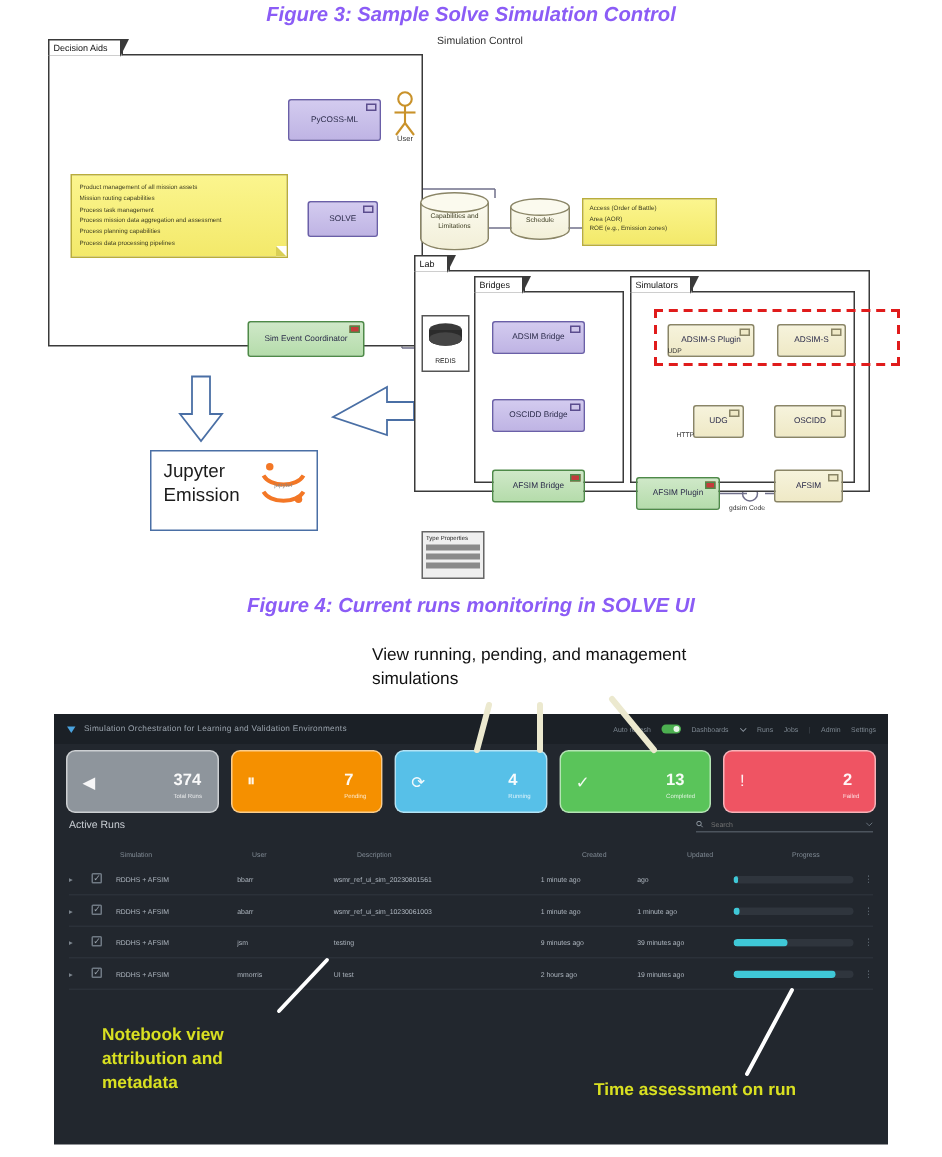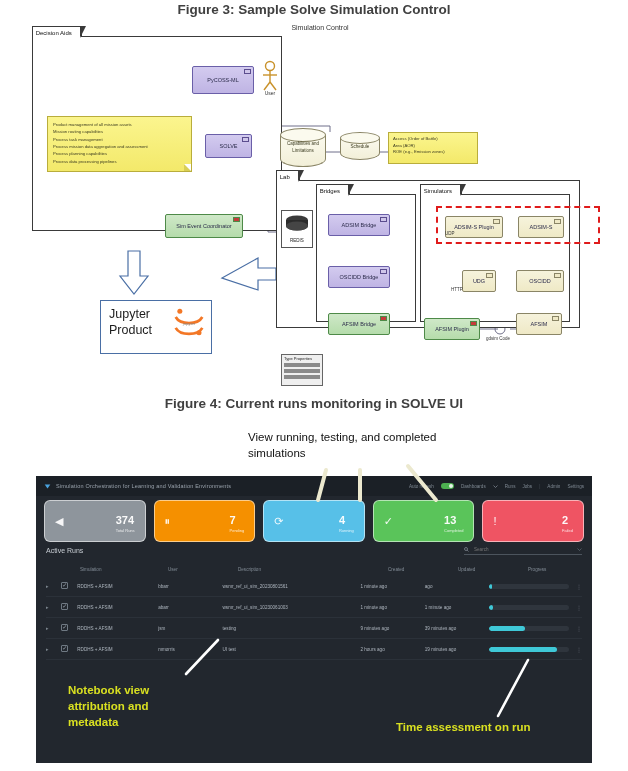--- a/index.html
+++ b/index.html
@@ -3,22 +3,22 @@
 <meta charset="utf-8">
 <style>
   * { box-sizing: border-box; }
   html, body { margin:0; padding:0; }
   body {
     width:628px; height:771px; background:#ffffff;
     font-family:"Liberation Sans", sans-serif; color:#1a1a1a;
     position:relative; overflow:hidden;
   }
   .fig-caption {
-    font-weight:bold; font-size:13.5px;
-    text-align:center; color:#404040;
+    font-style:italic; font-weight:bold; font-size:13.5px;
+    text-align:center; color:#8b5cf6;
   }
   #caption-fig3 { position:absolute; left:0; top:2px; width:628px; }
   #caption-fig4 { position:absolute; left:0; top:396px; width:628px; }
 
   
   #fig3 { position:absolute; left:0; top:18px; width:592px; height:375px; }
   #sim-control-title {
     position:absolute; left:250px; top:6px; width:140px; text-align:center;
     font-size:7px; color:#333;
   }
@@ -434,34 +434,34 @@
 
   <div id="legend-type">
     <div class="ttl">Type Properties</div>
     <div class="bar"></div>
     <div class="bar"></div>
     <div class="bar"></div>
   </div>
 
   <div id="jupyter-notebook">
     <div>Jupyter</div>
-    <div>Product</div>
+    <div>Emission</div>
     <svg id="jupyter-logo" viewBox="0 0 40 36">
       <circle cx="9" cy="5" r="3" fill="#f37726"></circle>
       <circle cx="32" cy="31" r="3" fill="#f37726"></circle>
       <path d="M4 12 a17 11 0 0 0 32 0" fill="none" stroke="#f37726" stroke-width="3.2"></path>
       <path d="M36 25 a17 11 0 0 1 -32 0" fill="none" stroke="#f37726" stroke-width="3.2"></path>
       <text x="20" y="21" font-size="5" fill="#888" text-anchor="middle" font-family="Liberation Sans, sans-serif">jupyter</text>
     </svg>
   </div>
 </div>
 
 <div id="caption-fig4" class="fig-caption">Figure 4: Current runs monitoring in SOLVE UI</div>
 
-<div id="callout-top">View running, testing, and completed simulations</div>
+<div id="callout-top">View running, pending, and management simulations</div>
 
 <div id="dashboard">
 
   <div id="dash-topbar">
     <svg width="7" height="7" viewBox="0 0 10 10">
       <path d="M1 2 L9 2 L5 8 Z" fill="#4aa3df"></path>
     </svg>
     <span class="title">Simulation Orchestration for Learning and Validation Environments</span>
     <div class="right">
       <span>Auto refresh</span>

